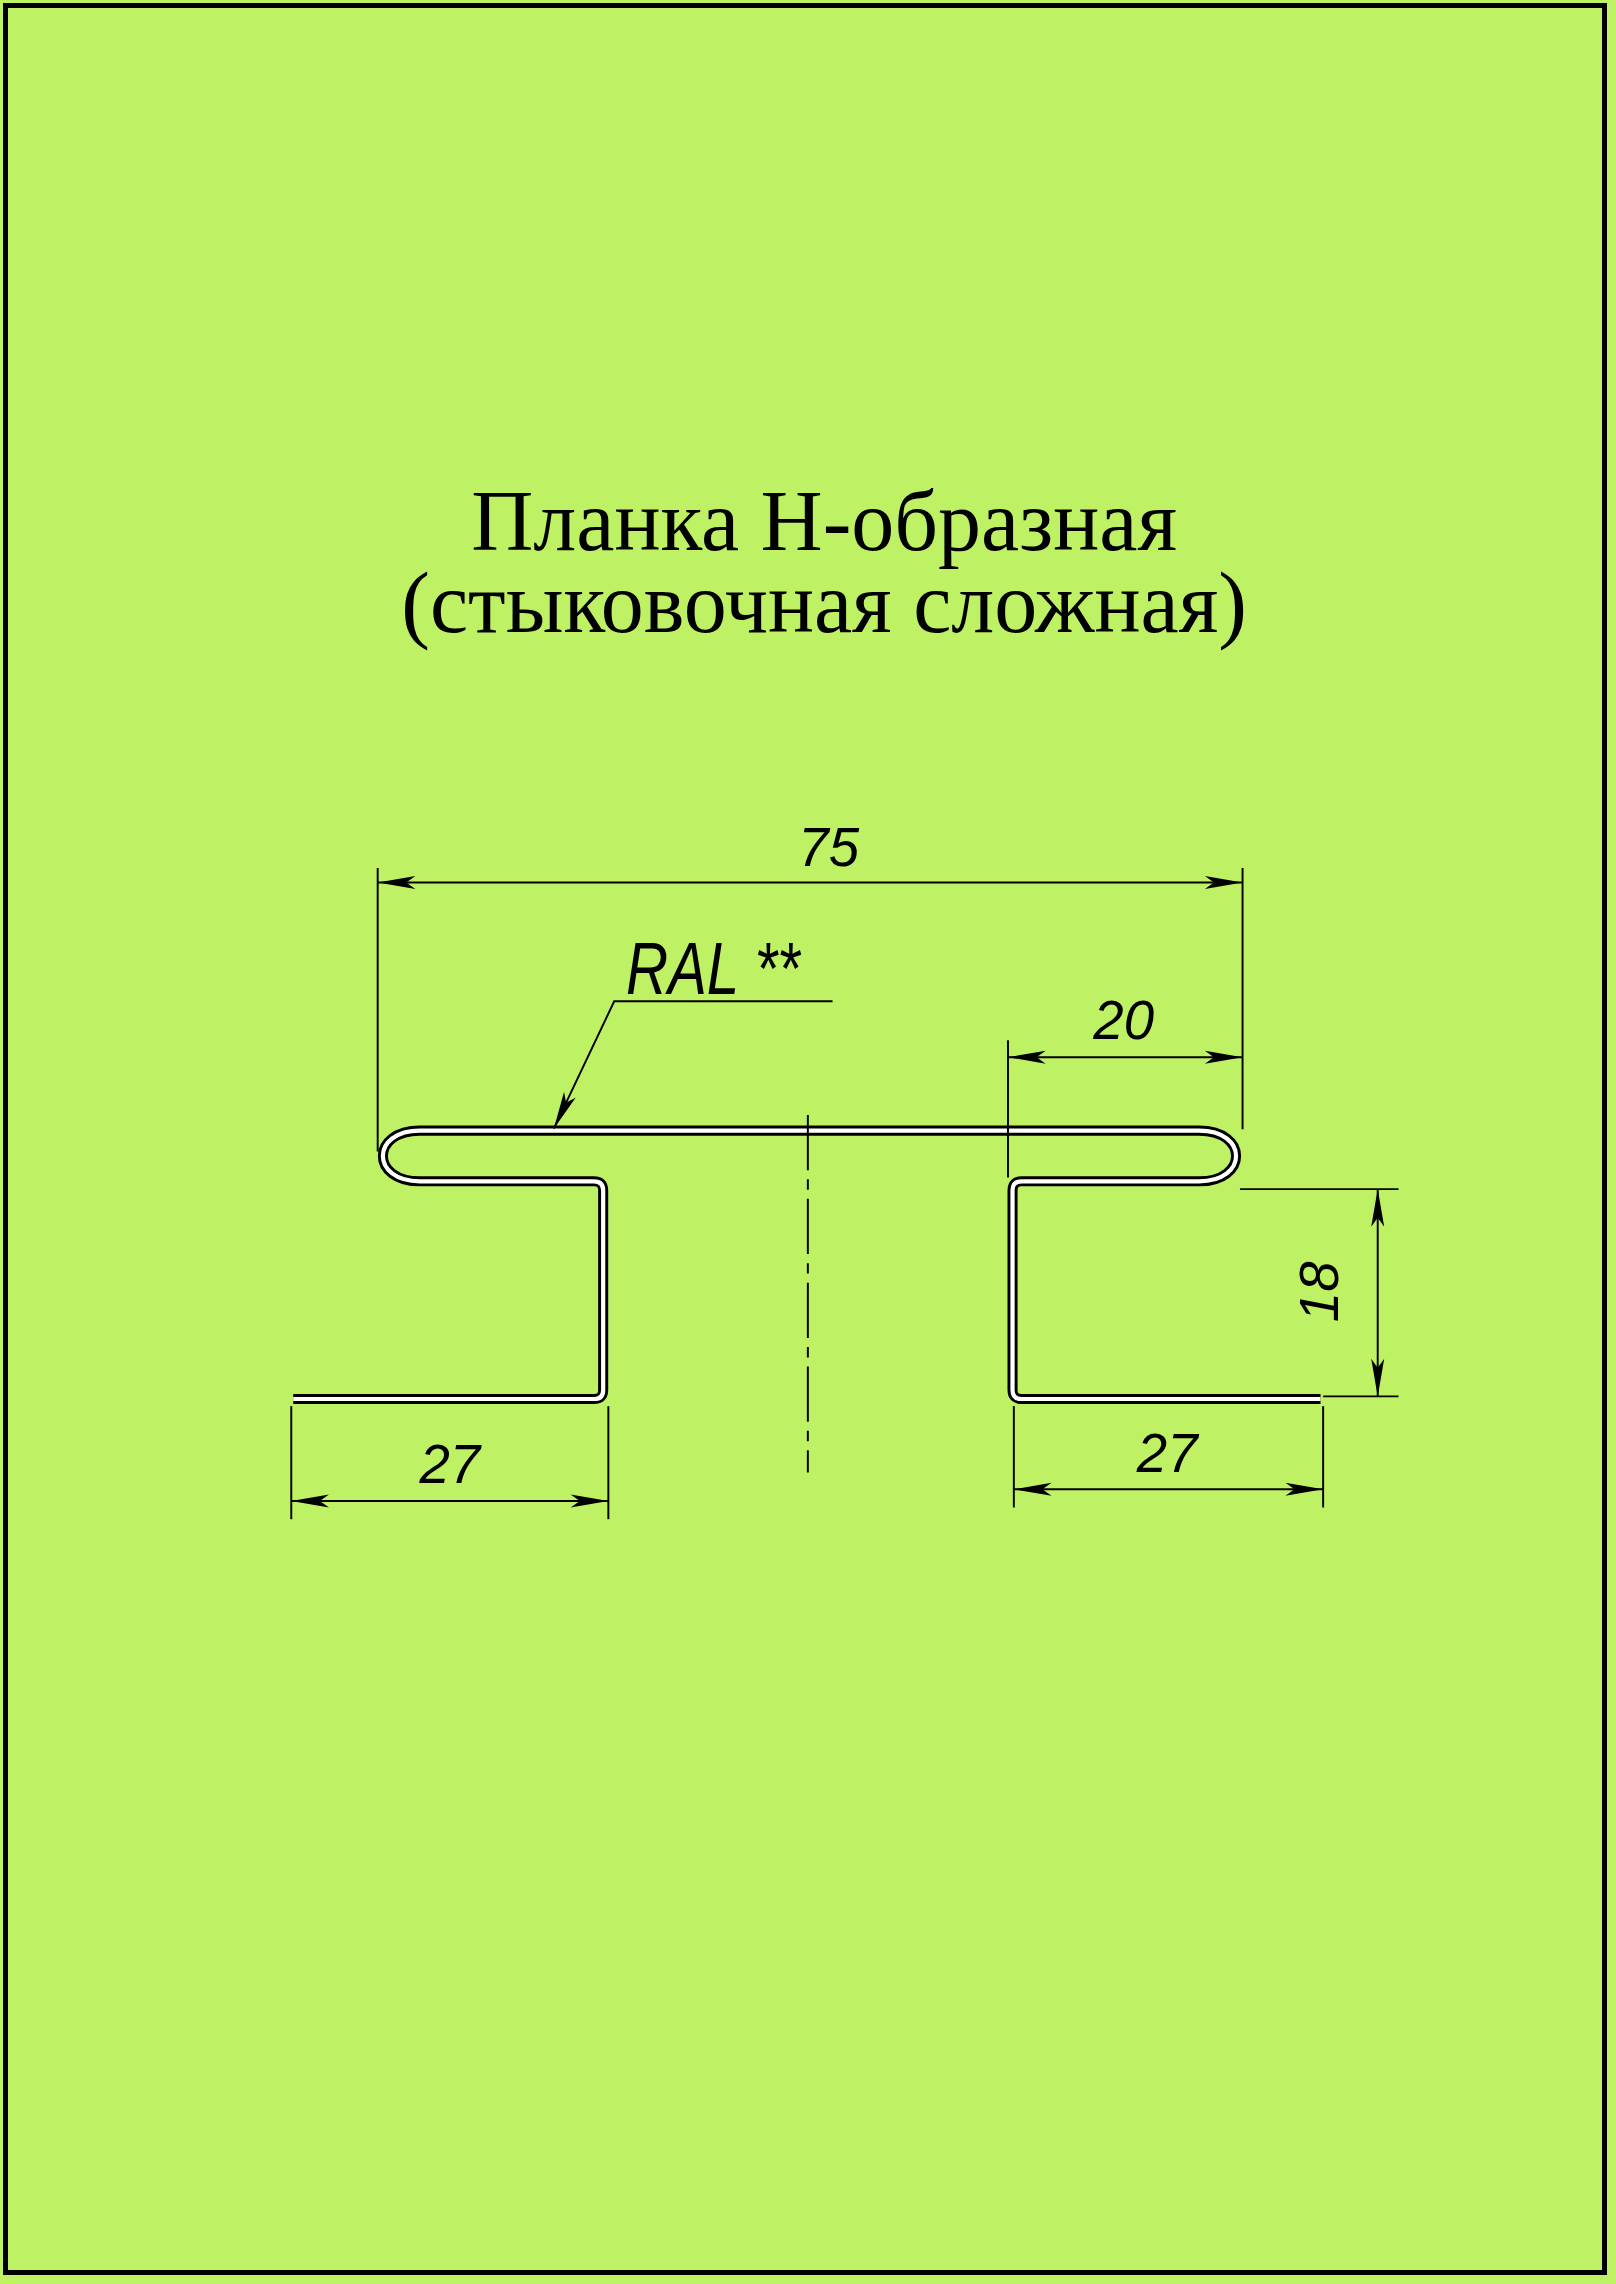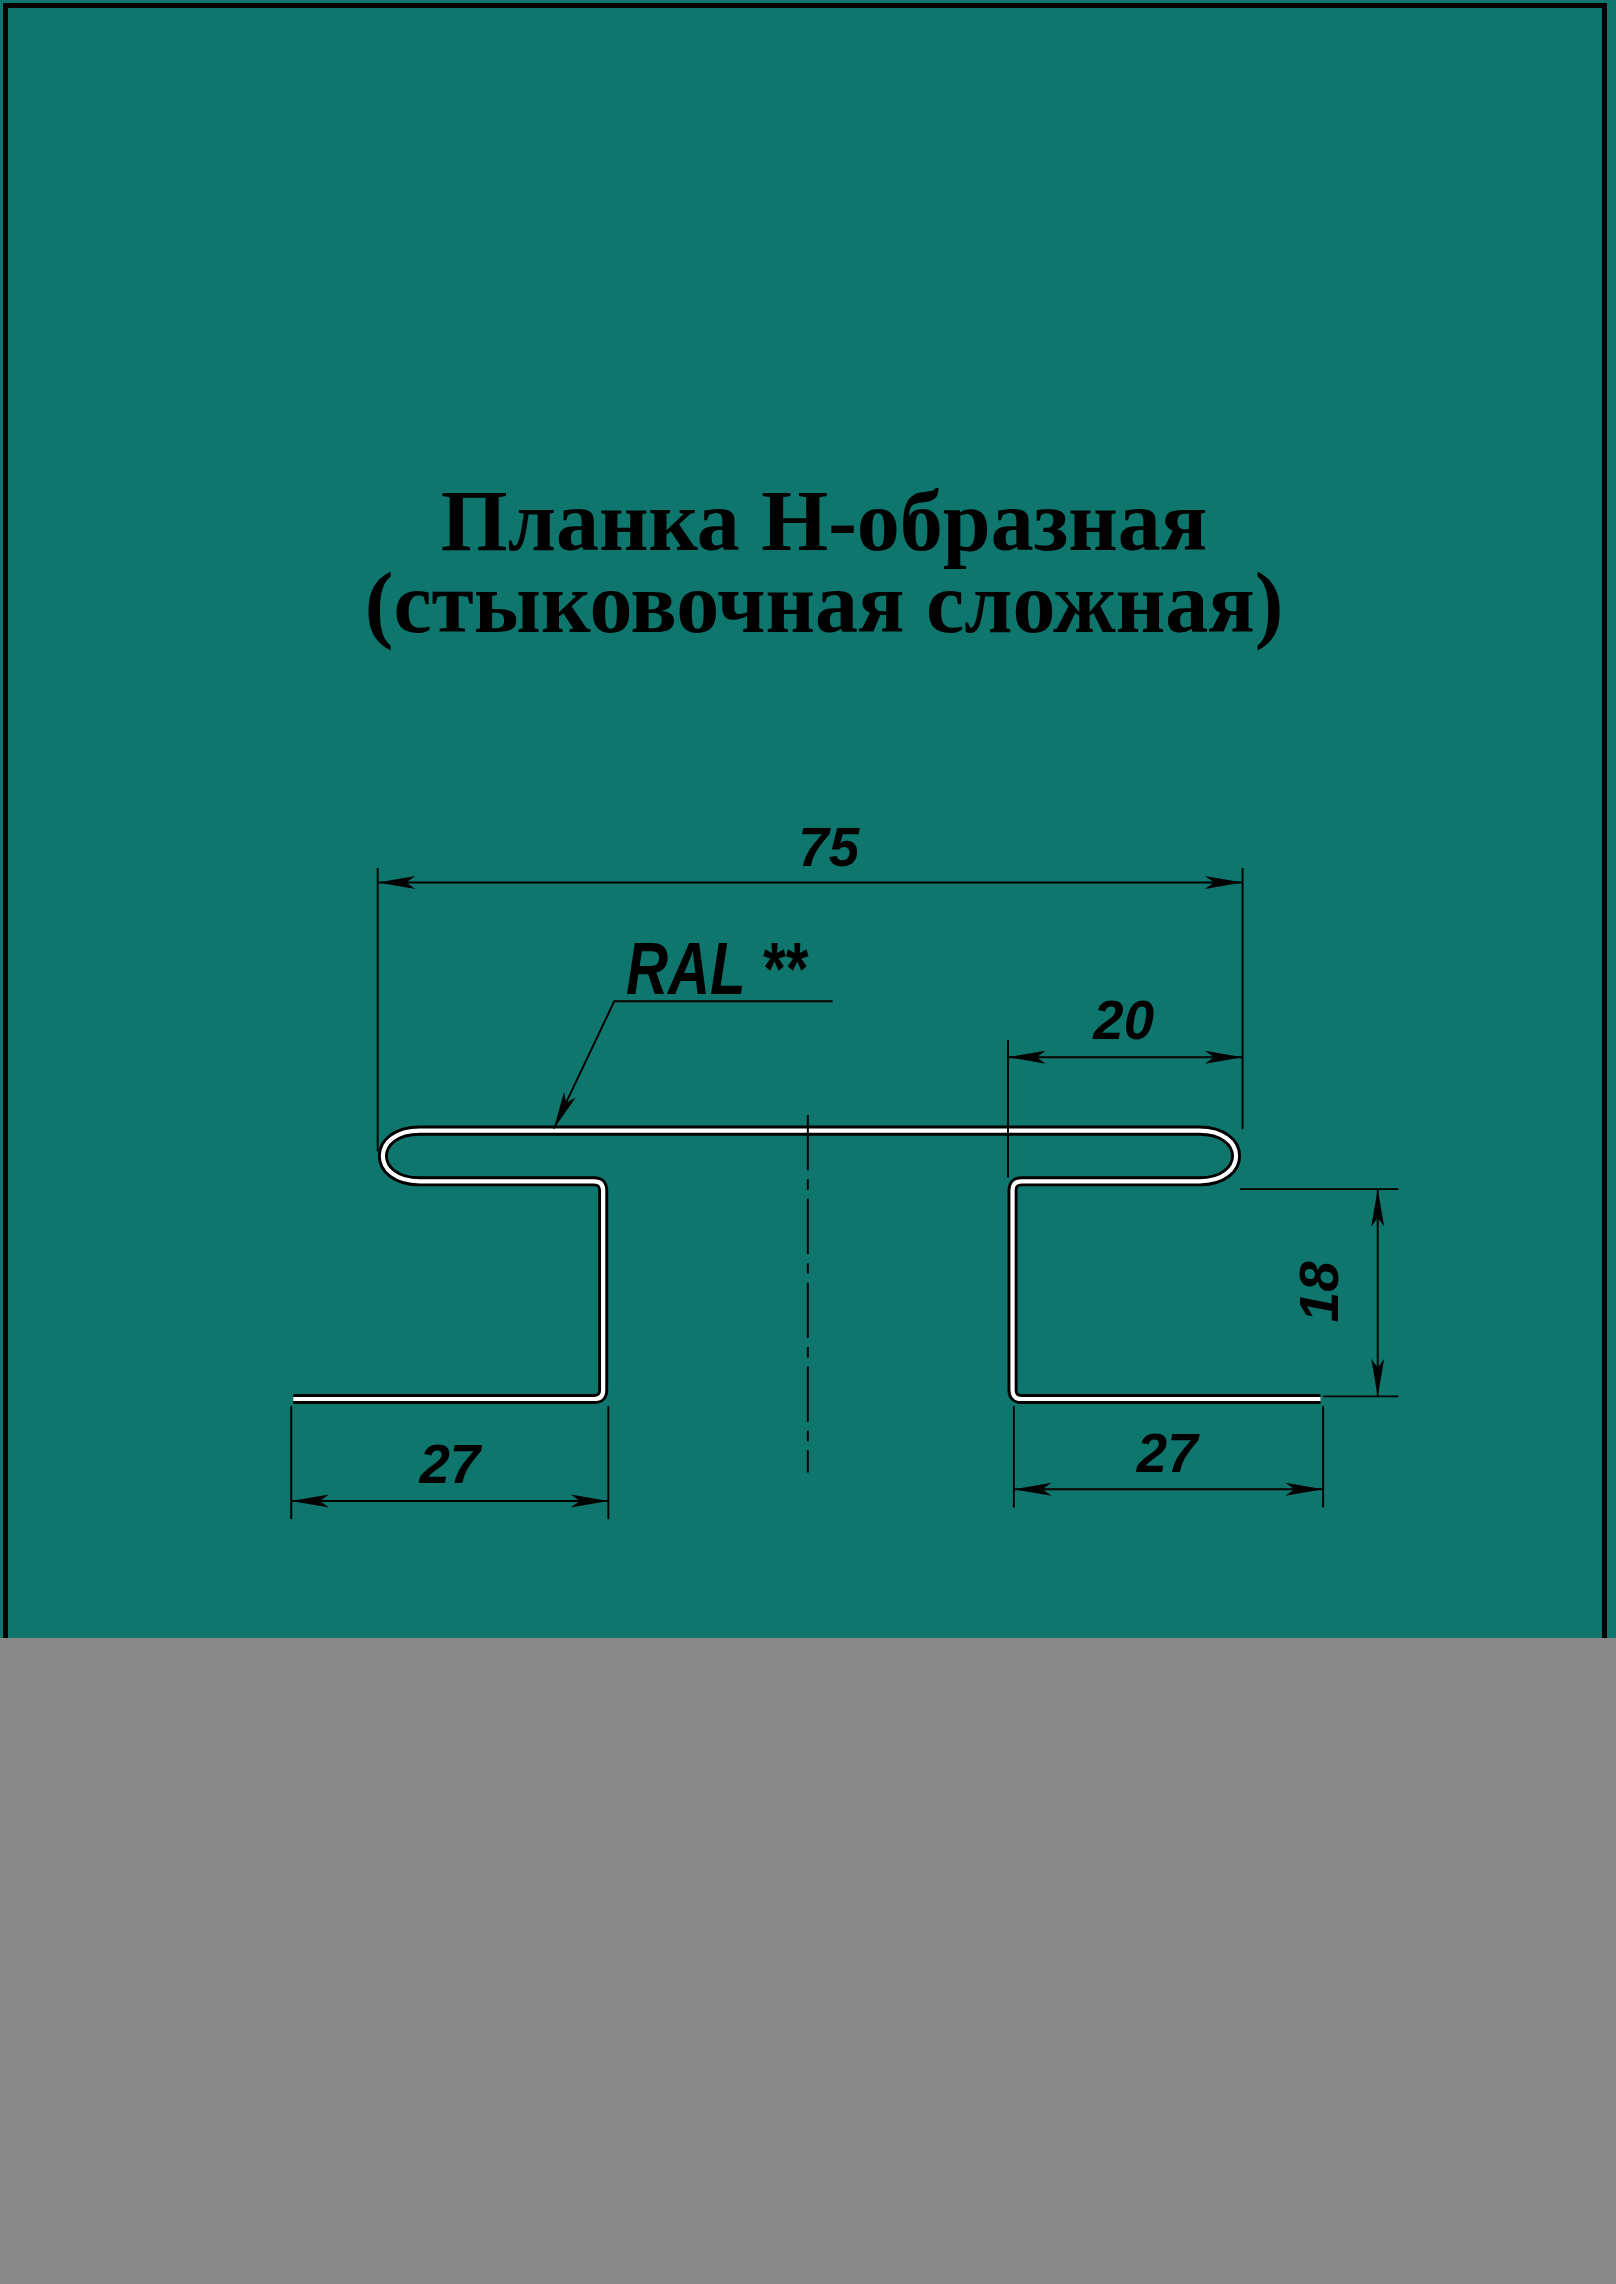--- a/index.html
+++ b/index.html
@@ -1,22 +1,21 @@
 <!DOCTYPE html>
 <html style="font-size:10.4px"><head>
 <meta charset="utf-8">
 <style>
   html,body{margin:0;padding:0;background:#888;}
   .page{
     position:relative;
-    width:1617px;height:1638px;
-    background:#0f766e;
+    width:1617px;height:2284px;
+    background:#bef264;
     font-family:"Liberation Sans",sans-serif;
     overflow:hidden;
-    font-weight:bold;
   }
   .page-border{
     position:absolute;left:3.2px;top:3.2px;
     width:1604px;height:2272px;
     border:5.8px solid #000;
     box-sizing:border-box;
   }
   .title-block{
     position:absolute;
     top:480px;left:15.6px;width:1617px;

